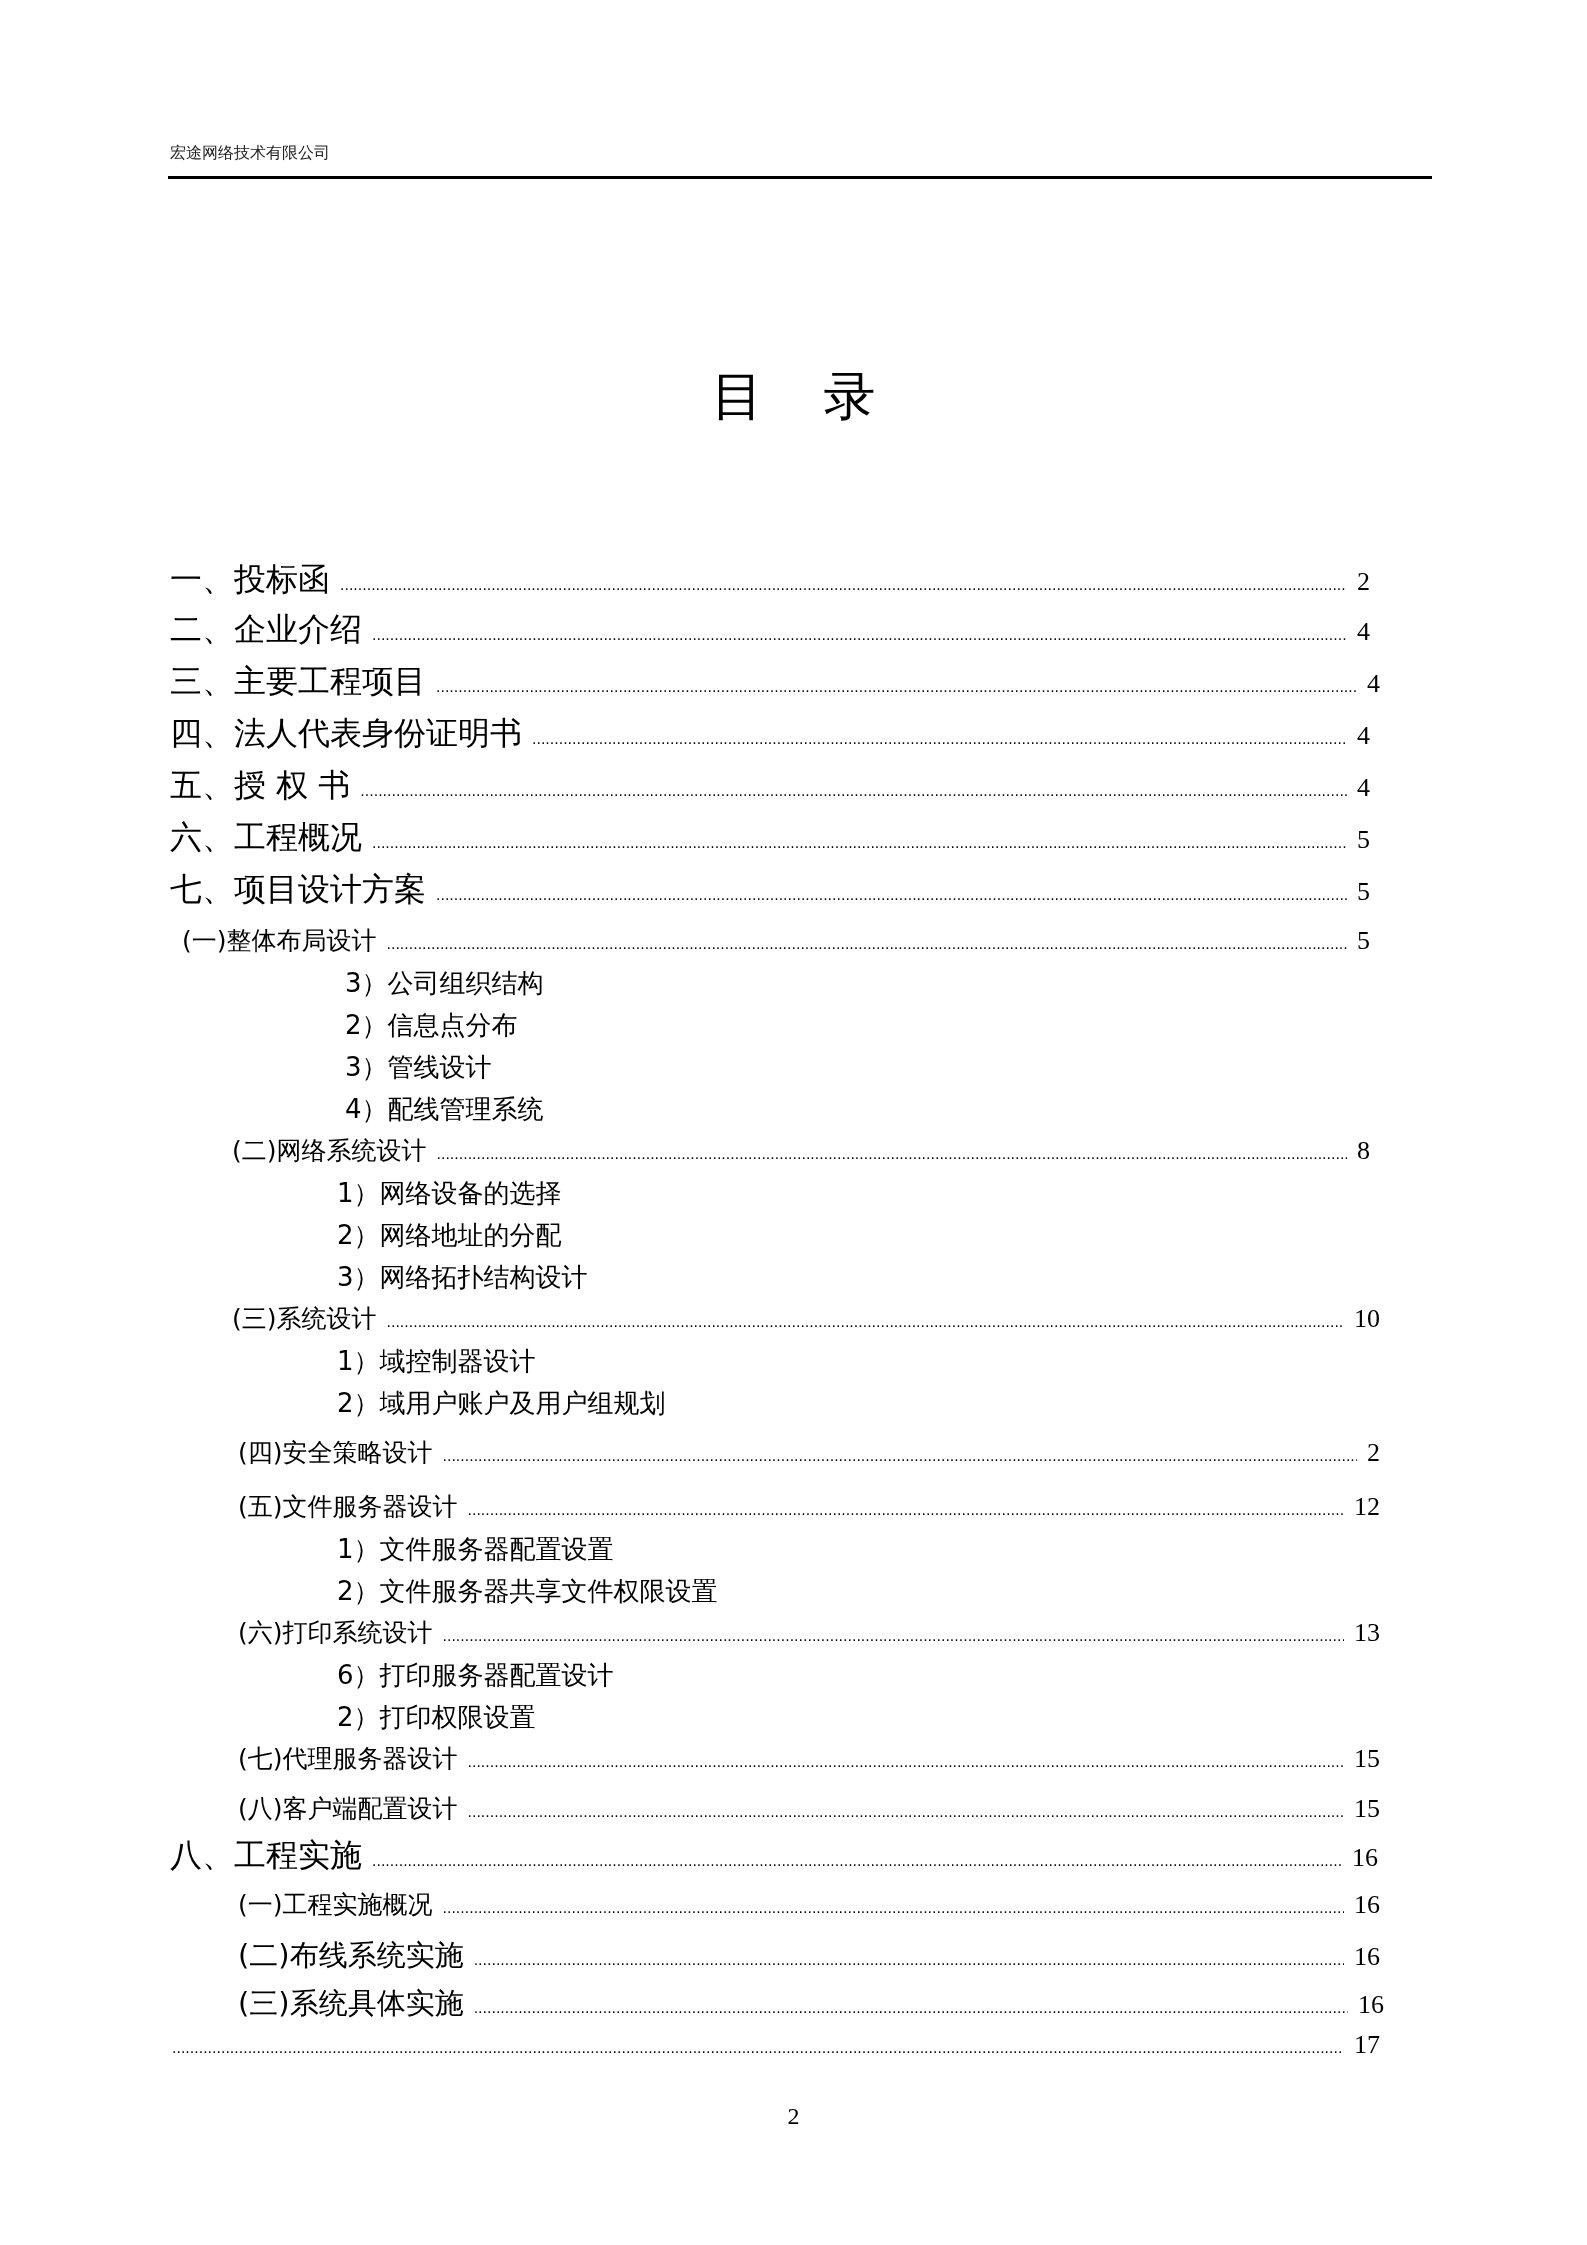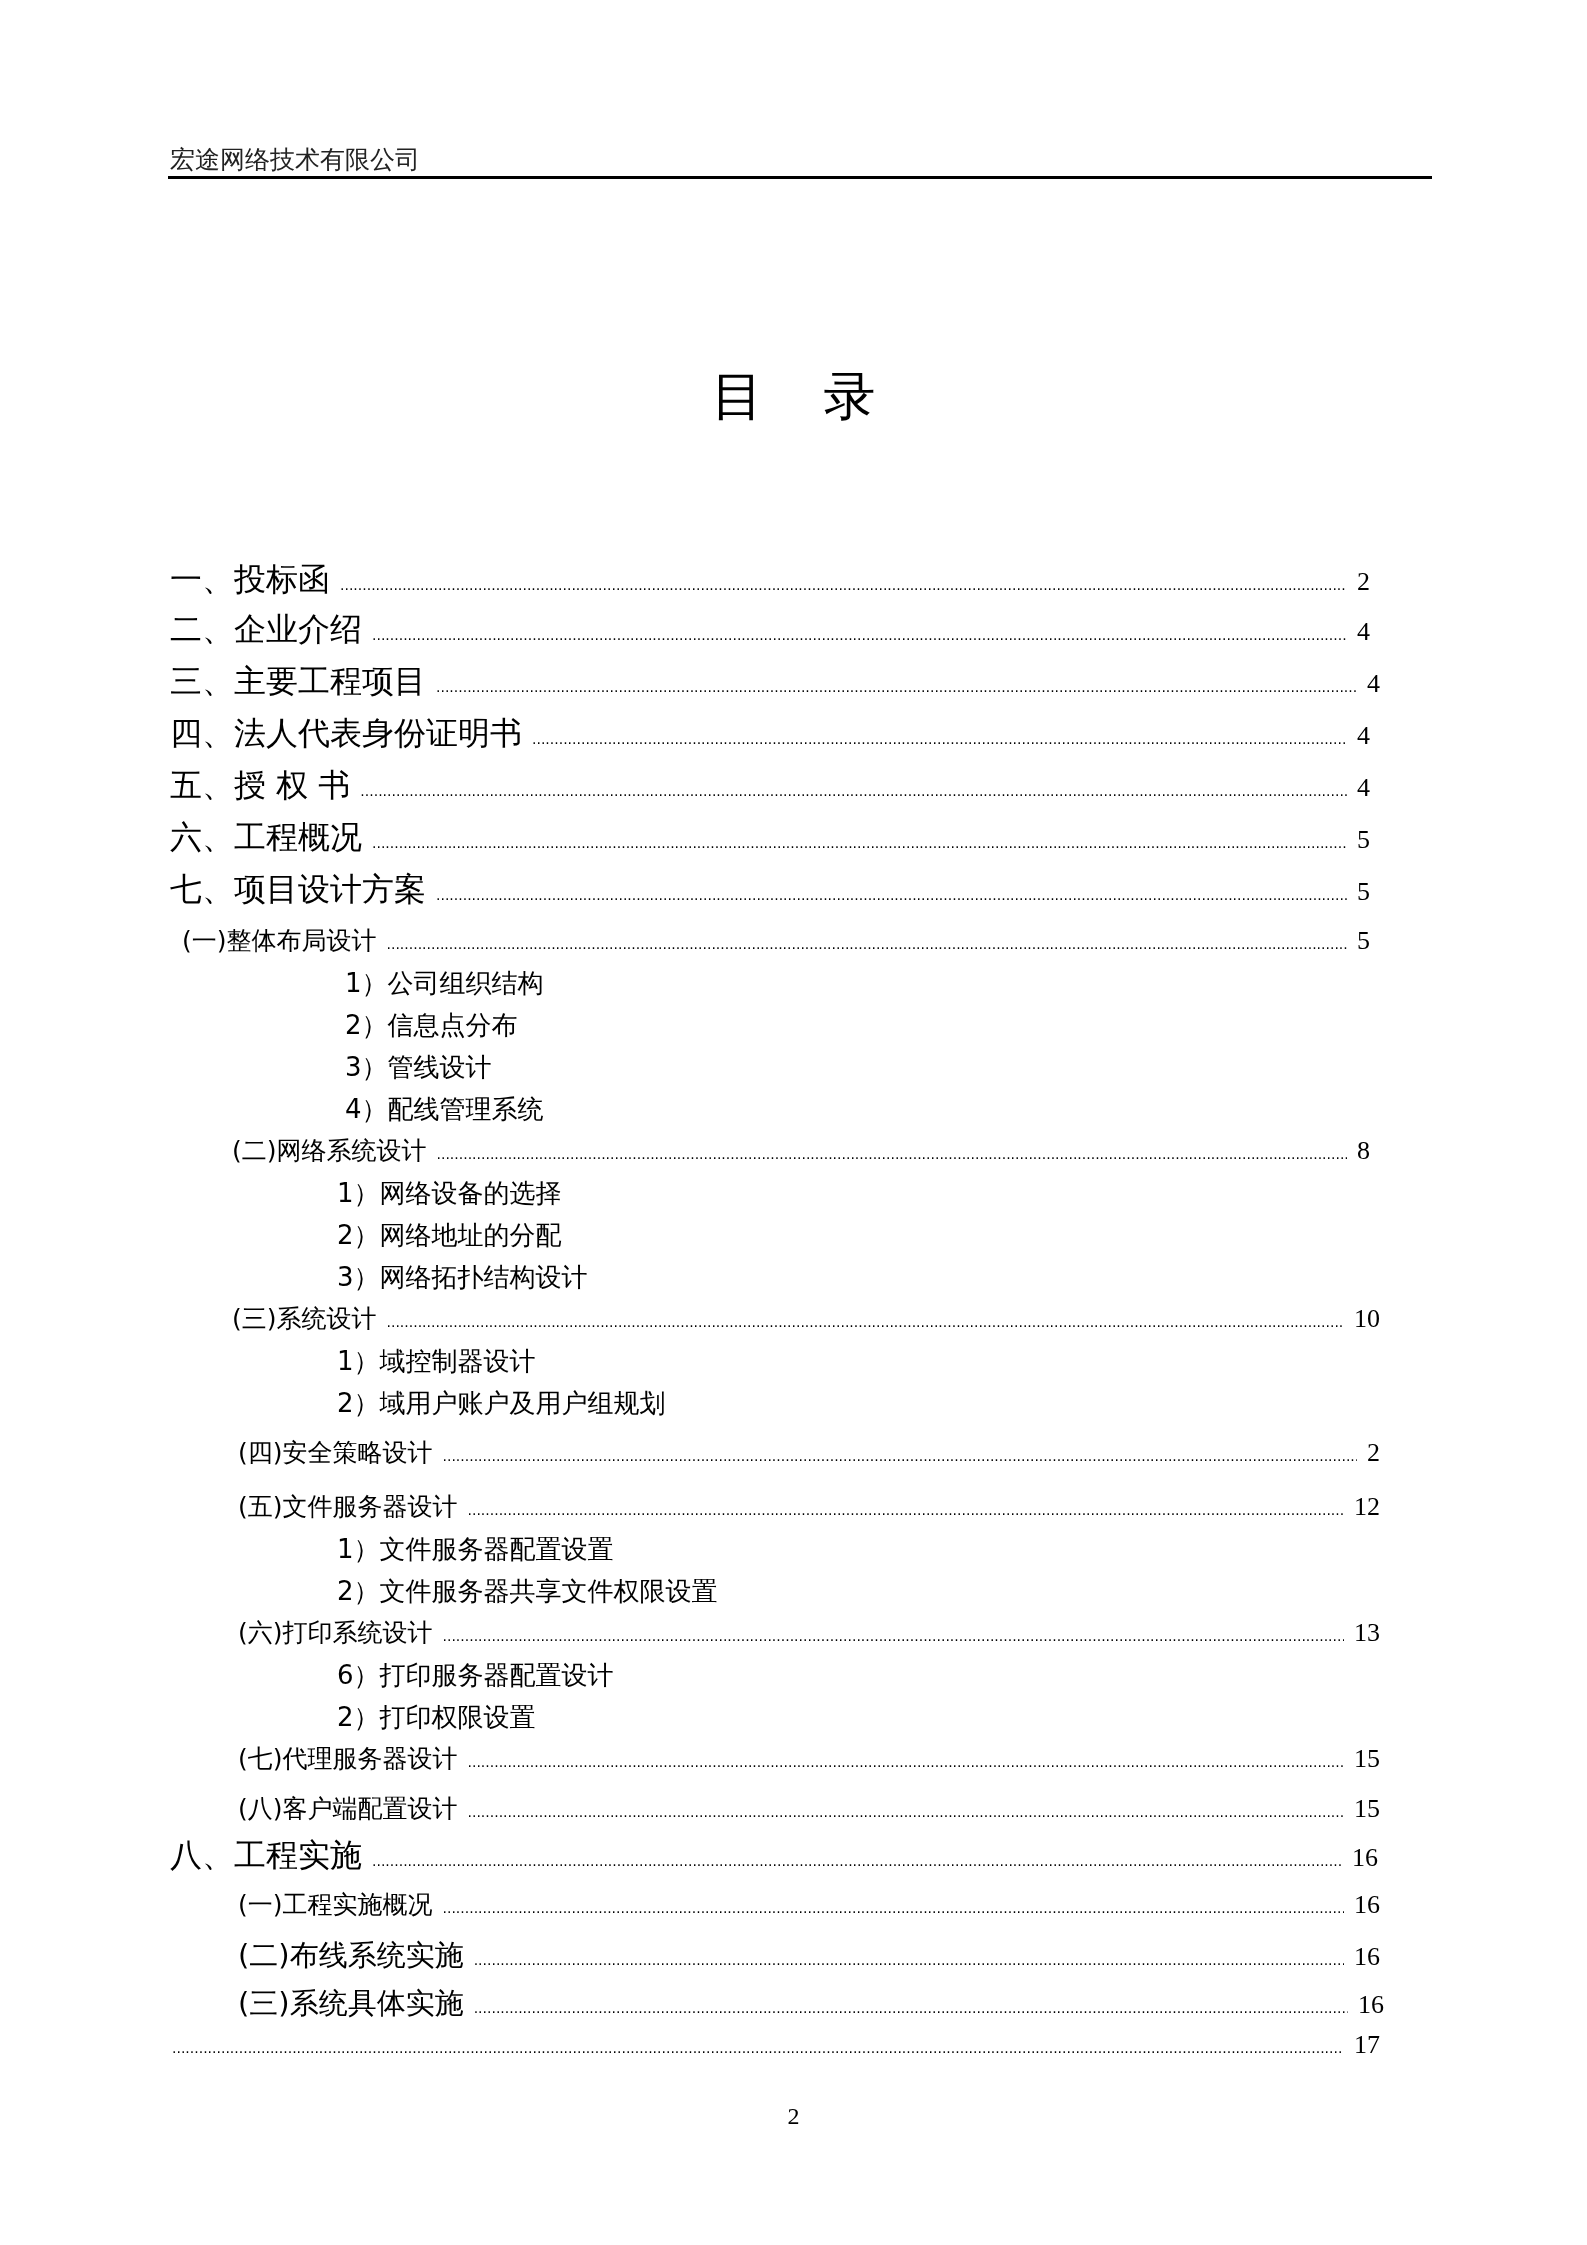--- a/index.html
+++ b/index.html
@@ -1,17 +1,17 @@
 <!DOCTYPE html>
 <html><head>
 <meta charset="utf-8">
 <style>
   html,body{margin:0;padding:0;background:#fff;}
   body{width:1587px;height:2245px;position:relative;overflow:hidden;font-family:"DejaVu Serif","Liberation Serif",serif;color:#000;}
-  .hdr{position:absolute;left:170px;top:143px;font-size:25px;font-family:"DejaVu Sans",sans-serif;color:#222;}
+  .hdr{position:absolute;left:170px;top:143px;font-size:16px;font-family:"DejaVu Sans",sans-serif;color:#222;}
   .rule{position:absolute;left:168px;top:176px;width:1264px;height:3px;background:#000;}
   .title{position:absolute;left:0;width:1587px;top:362px;text-align:center;font-size:52px;font-family:"DejaVu Sans",sans-serif;letter-spacing:60px;padding-left:60px;box-sizing:border-box;}
   .row{position:absolute;display:flex;align-items:baseline;white-space:nowrap;gap:8px;}
   .row .lbl{flex:0 0 auto;}
   .row .dots{flex:1 1 auto;overflow:hidden;margin:0 2px;font-size:14px;letter-spacing:0px;color:#000;}
   .row .dots::after{content:"........................................................................................................................................................................................................................................................................................................................................................................................................................";}
   .row .pg{flex:0 0 auto;font-family:"Liberation Serif",serif;}
   .l1{left:170px;width:1200px;font-size:32px;font-family:"DejaVu Sans",sans-serif;}
   .l1 .pg{font-size:26px;}
   .l2{font-size:25px;font-family:"DejaVu Sans",sans-serif;}
@@ -60,21 +60,21 @@
     <span class="lbl">七、项目设计方案</span>
     <span class="dots"></span>
     <span class="pg">5</span>
   </div>
 
 <div class="row l2" style="top:924px;left:182px;width:1188px">
     <span class="lbl">(一)整体布局设计</span>
     <span class="dots"></span>
     <span class="pg">5</span>
   </div>
-<div class="l3" style="top:966px;left:345px">1）公司组织结构</div>
+<div class="l3" style="top:966px;left:345px">3）公司组织结构</div>
 <div class="l3" style="top:1008px;left:345px">2）信息点分布</div>
 <div class="l3" style="top:1050px;left:345px">3）管线设计</div>
 <div class="l3" style="top:1092px;left:345px">4）配线管理系统</div>
 
 <div class="row l2" style="top:1134px;left:232px;width:1138px">
     <span class="lbl">(二)网络系统设计</span>
     <span class="dots"></span>
     <span class="pg">8</span>
   </div>
 <div class="l3" style="top:1176px;left:337px">1）网络设备的选择</div>

